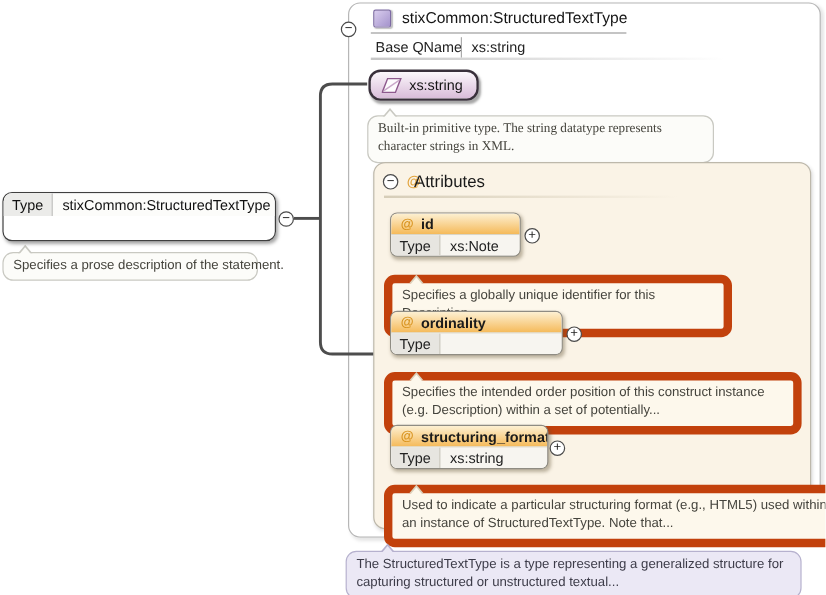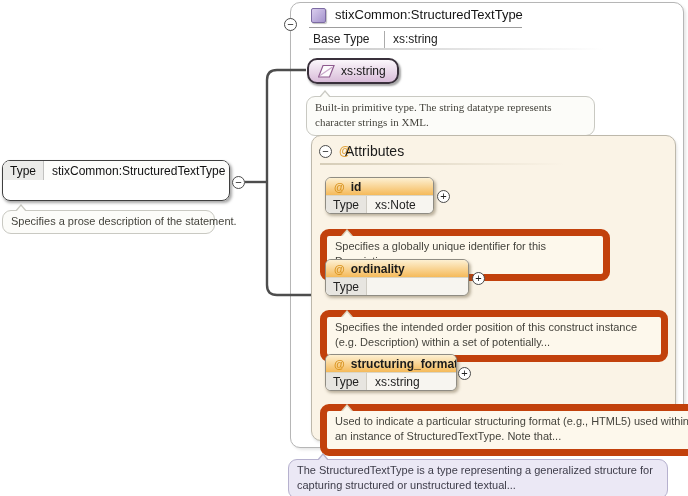--- a/index.html
+++ b/index.html
@@ -83,21 +83,21 @@
     <path d="M306 70 L277 70 Q267 70 267 80 L267 285 Q267 295 277 295 L311 295" stroke="#4d4d4d" stroke-width="2.4" fill="none"></path>
   </svg>
 
   <div class="main-panel">
 
     <div class="toggle" style="left:-7px; top:15px;">−</div>
     <div class="ct-icon"></div>
     <div class="panel-title">stixCommon:StructuredTextType</div>
     <div class="title-underline"></div>
 
-    <div class="base-label">Base Type</div>
+    <div class="base-label">Base QName</div>
     <div class="base-sep"></div>
     <div class="base-value">xs:string</div>
     <div class="base-underline"></div>
 
     <div class="badge">
       <svg width="17" height="15" viewBox="0 0 17 15">
         <polygon points="5,1.5 16,1.5 11.5,13 0.5,13" fill="#fdfbfd" stroke="#8e5a8e" stroke-width="1.2"></polygon>
         <line x1="2" y1="11.5" x2="14.5" y2="3" stroke="#c9a8c9" stroke-width="1.2"></line>
       </svg>
       <span class="badge-label">xs:string</span>

